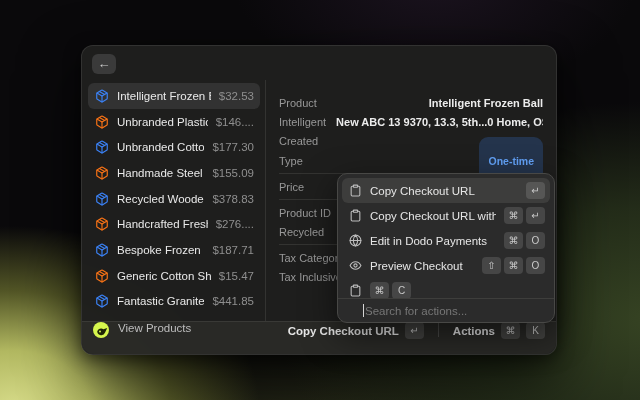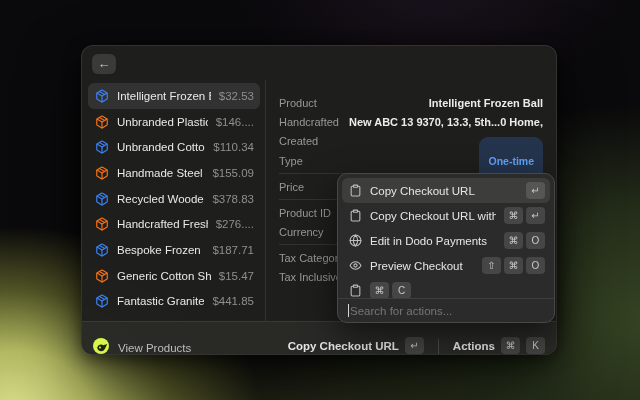--- a/index.html
+++ b/index.html
@@ -67,30 +67,30 @@
   .prow .aicon { width:13px; height:13px; color:#bdbdbd; flex:0 0 auto; display:block; }
   .plabel { flex:1 1 auto; font-size:11.5px; color:#e6e6e6; white-space:nowrap; overflow:hidden; }
   .keys { display:flex; gap:3px; flex:0 0 auto; }
   .key {
     min-width:19px; height:17px; padding:0 4px; border-radius:4px;
     background:rgba(255,255,255,0.13); color:#c9c9c9;
     font-size:10px; line-height:17px; text-align:center;
   }
   .psearch {
     flex:0 0 auto; height:24px; border-top:1px solid #3e3e3c;
-    display:flex; align-items:center; padding:0 10px; gap:1px;
+    display:flex; align-items:center; padding:0 25px; gap:1px;
   }
   .caret { width:1px; height:13px; background:#d6d6d6; }
   .psearch-text { font-size:11.5px; color:#767676; }
 
   
   .footer {
     flex:0 0 auto; height:33px; border-top:1px solid rgba(255,255,255,0.08);
     background:rgba(46,46,42,0.72); border-radius:0 0 12px 12px;
-    display:flex; align-items:flex-end; padding:0 11px; gap:9px;
+    display:flex; align-items:flex-start; padding:0 11px; gap:9px;
   }
   .logo { width:16px; height:16px; flex:0 0 auto; display:block; }
   .ftitle { font-size:11.5px; color:#bdbdbd; flex:1 1 auto; }
   .fgroup { display:flex; align-items:center; gap:6px; }
   .faction { font-size:11.5px; color:#e6e6e6; font-weight:bold; }
   .fdiv { width:1px; height:15px; background:#4a4a48; margin:0 5px; }
 </style>
 </head>
 <body>
 
@@ -139,21 +139,21 @@
             <use href="#i-package"></use>
           </svg>
         <span class="lname">Unbranded Plastic Chick...</span>
         <span class="lprice">$146....</span>
       </div>
       <div class="lrow">
         <svg class="pkg blue" viewBox="0 0 24 24">
             <use href="#i-package"></use>
           </svg>
         <span class="lname">Unbranded Cotton Tuna</span>
-        <span class="lprice">$110.34</span>
+        <span class="lprice">$177.30</span>
       </div>
       <div class="lrow">
         <svg class="pkg orange" viewBox="0 0 24 24">
             <use href="#i-package"></use>
           </svg>
         <span class="lname">Handmade Steel Hat</span>
         <span class="lprice">$155.09</span>
       </div>
       <div class="lrow">
         <svg class="pkg blue" viewBox="0 0 24 24">
@@ -191,42 +191,42 @@
         <span class="lprice">$441.85</span>
       </div>
     </div>
 
     <div class="details">
       <div class="drow">
         <span class="dlabel">Product</span>
         <span class="dvalue">Intelligent Frozen Ball</span>
       </div>
       <div class="drow">
-        <span class="dlabel">Handcrafted</span>
+        <span class="dlabel">Intelligent</span>
         <span class="dvalue">New ABC 13 9370, 13.3, 5th...0 Home, OS Office A &amp; J 2016</span>
       </div>
       <div class="drow">
         <span class="dlabel">Created</span>
       </div>
       <div class="drow">
         <span class="dlabel">Type</span>
         <span class="dvalue"><span class="badge">One-time</span></span>
       </div>
       <hr class="ddiv">
       <div class="drow">
         <span class="dlabel">Price</span>
         <span class="dvalue">$32.53</span>
       </div>
       <hr class="ddiv">
       <div class="drow">
         <span class="dlabel">Product ID</span>
         <span class="dvalue"></span>
       </div>
       <div class="drow">
-        <span class="dlabel">Currency</span>
+        <span class="dlabel">Recycled</span>
         <span class="dvalue"></span>
       </div>
       <hr class="ddiv">
       <div class="drow">
         <span class="dlabel">Tax Category</span>
         <span class="dvalue"></span>
       </div>
       <div class="drow">
         <span class="dlabel">Tax Inclusive</span>
         <span class="dvalue"></span>

